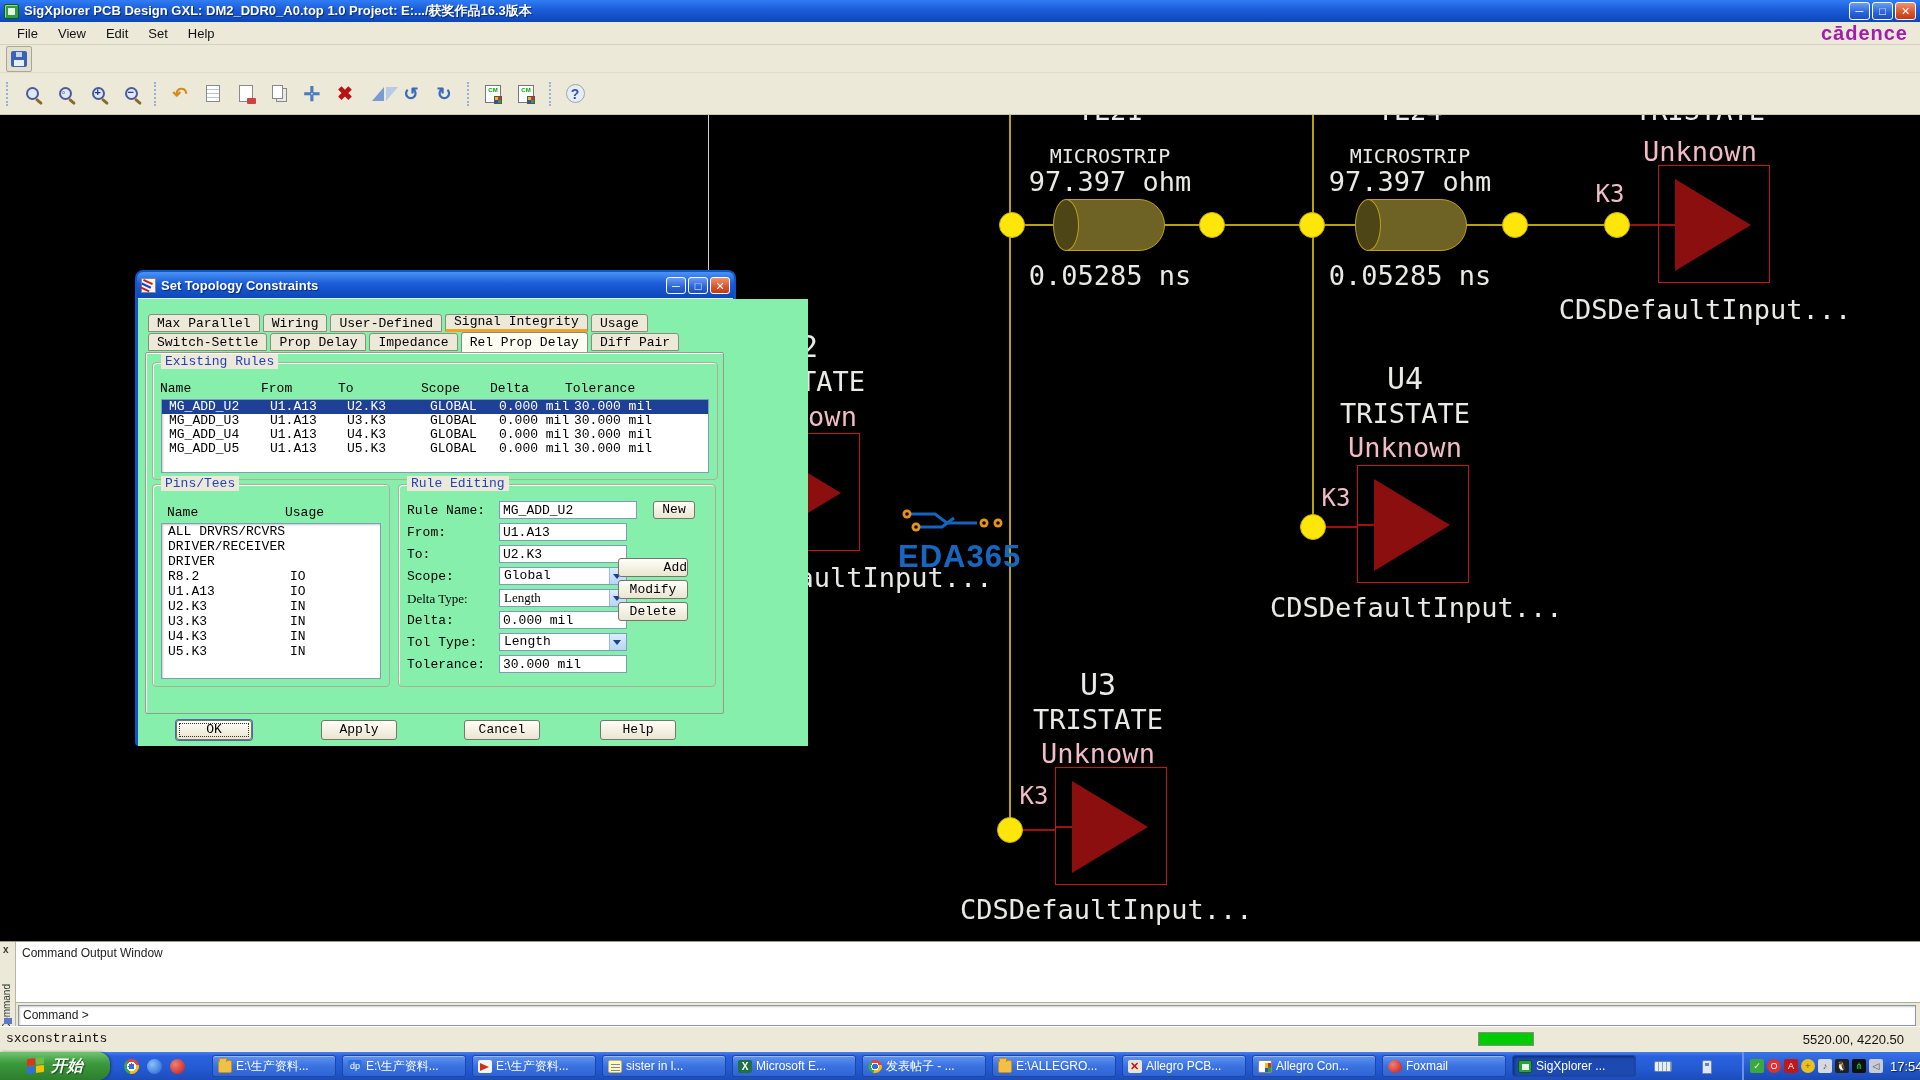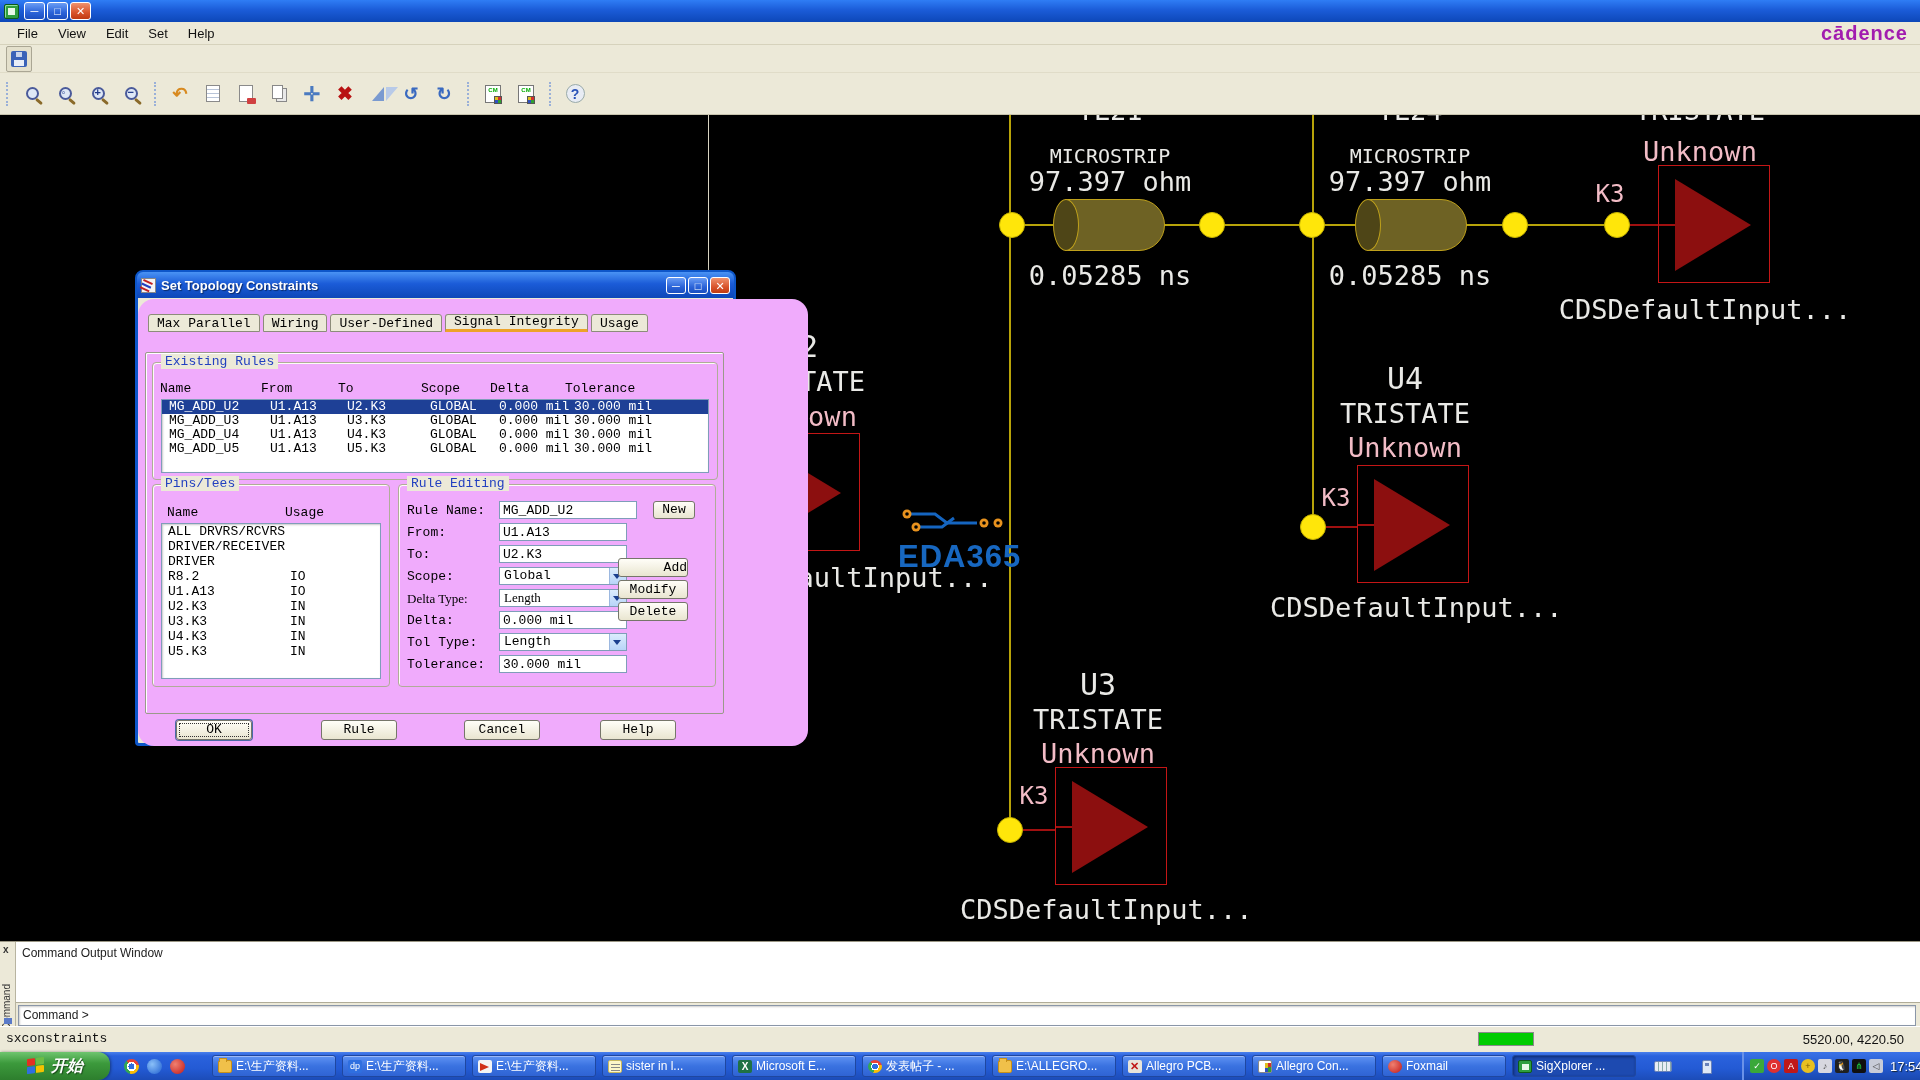--- a/index.html
+++ b/index.html
@@ -83,22 +83,22 @@
 
   
   .dialog { position:absolute; left:135px; top:270px; width:601px; height:476px; z-index:20;
     border:3px solid #0d56c9; border-radius:8px 8px 4px 4px; background:#ece9d8; box-shadow:3px 4px 10px rgba(0,0,0,.55); }
   .dlg-title { position:absolute; left:-1px; top:-1px; width:597px; height:26px; border-radius:6px 6px 0 0;
     background:linear-gradient(180deg,#4a93f4 0%,#1b5cd8 45%,#0d47b8 100%); display:flex; align-items:center; padding:0 4px; }
   .dlg-icon { width:15px; height:15px; background:#f4f4f4; border:1px solid #888; margin-right:5px; position:relative; }
   .dlg-icon::after { content:""; position:absolute; left:1px; top:2px; width:10px; height:2px; background:#c02020; transform:rotate(25deg); box-shadow:0 4px 0 #2040c0, 0 8px 0 #c02020; }
   .dlg-title .t-text { color:#fff; font-weight:bold; font-size:13px; flex:1; text-shadow:1px 1px 1px #0a2a6a; }
   .dlg-title .wbtn { width:20px; height:17px; }
-  .dlg-body { position:absolute; left:0; top:26px; width:670px; height:447px; background:#f0abfc;
-    font-family:"Liberation Mono", monospace; font-size:13px; color:#000;border-radius:16px; }
+  .dlg-body { position:absolute; left:0; top:26px; width:670px; height:447px; background:#86efac;
+    font-family:"Liberation Mono", monospace; font-size:13px; color:#000; }
 
   .tabrow { position:absolute; left:10px; display:flex; gap:3px; }
   .tab { height:18px; line-height:17px; padding:0 8px; background:#ece9d8; border:1px solid #8c8c7a; border-radius:3px 3px 0 0; font-size:13px; white-space:nowrap; }
   .tab.hl { border-bottom:3px solid #eda228; line-height:14px; }
   .tab.active { background:#fdfdf4; height:20px; position:relative; z-index:3; border-bottom:none; top:-1px; line-height:19px; }
   .tab-frame { position:absolute; left:7px; top:53px; width:579px; height:362px; border:1px solid #9a9a8a; border-radius:2px; box-shadow:inset 1px 1px 0 #fff; }
 
   .grp { position:absolute; border:1px solid #b0ac98; border-radius:4px; box-shadow:inset 1px 1px 0 #fdfdf6; }
   .grp-t { position:absolute; top:-9px; left:8px; background:#ece9d8; padding:0 4px; color:#2240c0; }
   .lbox { position:absolute; background:#fff; border:1px solid #7f9db9; box-shadow:inset 1px 1px 2px #c8c8c8; overflow:hidden; }
@@ -187,20 +187,21 @@
   .tray-ic { width:14px; height:14px; border-radius:2px; flex:0 0 auto; font-size:9px; line-height:14px; text-align:center; color:#fff; }
   .clock { color:#fff; font-size:13px; margin-left:4px; text-shadow:1px 1px 1px #123; }
 </style>
 </head>
 <body>
 
 <div class="screen">
 
   <div class="titlebar">
     <span class="app-icon"></span>
+    <span class="t-text">SigXplorer PCB Design GXL: DM2_DDR0_A0.top 1.0  Project: E:.../获奖作品16.3版本</span>
     <span class="win-controls">
       <span class="wbtn">─</span>
       <span class="wbtn">□</span>
       <span class="wbtn close">✕</span>
     </span>
   </div>
 
   <div class="menubar">
     <span class="menu-item">File</span>
     <span class="menu-item">View</span>
@@ -387,20 +388,27 @@
       </span>
     </div>
     <div class="dlg-body">
 
       <div class="tabrow" style="top:15px;">
         <span class="tab">Max Parallel</span>
         <span class="tab">Wiring</span>
         <span class="tab">User-Defined</span>
         <span class="tab hl">Signal Integrity</span>
         <span class="tab">Usage</span>
+      </div>
+      <div class="tabrow" style="top:34px;">
+        <span class="tab">Switch-Settle</span>
+        <span class="tab">Prop Delay</span>
+        <span class="tab">Impedance</span>
+        <span class="tab active">Rel Prop Delay</span>
+        <span class="tab">Diff Pair</span>
       </div>
       <div class="tab-frame"></div>
 
       <div class="grp" style="left:14px;top:63px;width:566px;height:118px;">
         <span class="grp-t">Existing Rules</span>
         <div class="hdr" style="left:0;top:18px;width:100%;height:14px;position:absolute;">
           <span class="abs rc0">Name</span>
           <span class="abs rc1">From</span>
           <span class="abs rc2">To</span>
           <span class="abs rc3">Scope</span>
@@ -529,21 +537,21 @@
           <input value="30.000 mil" style="">
         </div>
 
         <span class="xpbtn" style="left:254px;top:16px;width:42px;height:18px;line-height:16px;">New</span>
         <span class="xpbtn" style="left:219px;top:73px;width:70px;height:19px;line-height:17px;text-align:right;">Add</span>
         <span class="xpbtn" style="left:219px;top:95px;width:70px;height:19px;line-height:17px;">Modify</span>
         <span class="xpbtn" style="left:219px;top:117px;width:70px;height:19px;line-height:17px;">Delete</span>
       </div>
 
       <span class="xpbtn default" style="left:38px;top:421px;width:76px;height:20px;line-height:18px;">OK</span>
-      <span class="xpbtn" style="left:183px;top:421px;width:76px;height:20px;line-height:18px;">Rule</span>
+      <span class="xpbtn" style="left:183px;top:421px;width:76px;height:20px;line-height:18px;">Apply</span>
       <span class="xpbtn" style="left:326px;top:421px;width:76px;height:20px;line-height:18px;">Cancel</span>
       <span class="xpbtn" style="left:462px;top:421px;width:76px;height:20px;line-height:18px;">Help</span>
     </div>
   </div>
 
   <div class="cmdwin">
     <div class="cmd-side">
       <span class="cmd-x">x</span>
       <span class="cmd-vlabel">Command</span>
       <span class="cmd-dots"></span>

